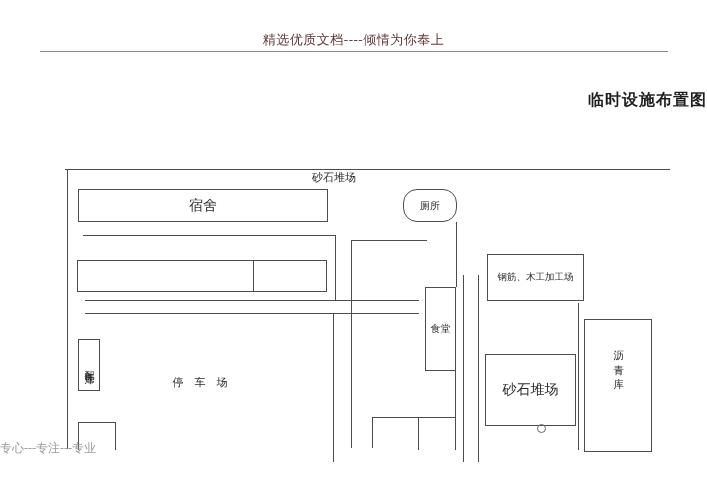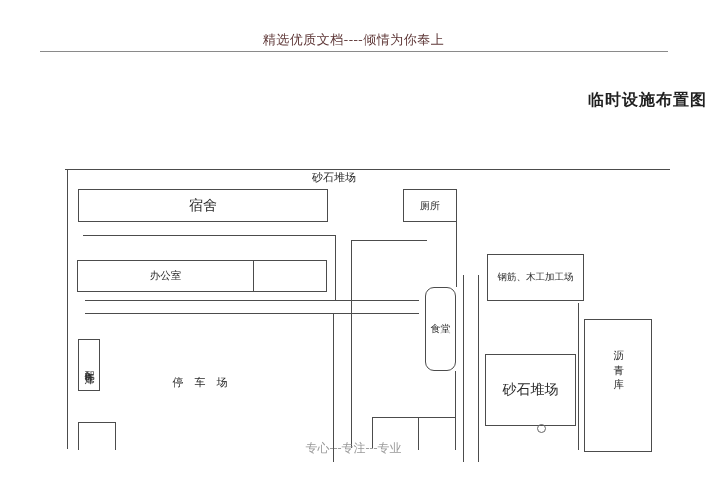--- a/index.html
+++ b/index.html
@@ -13,31 +13,31 @@
   .box{position:absolute;border:1px solid #4c4c4c;box-sizing:border-box;
        display:flex;align-items:center;justify-content:center;}
   .lbl{font-size:14px;color:#2b2b2b;white-space:nowrap;line-height:1;}
   .vtext{writing-mode:vertical-rl;text-orientation:upright;}
   
   .header-text{position:absolute;top:31px;left:0;right:0;text-align:center;
     font-size:13px;color:#5e3737;letter-spacing:0.5px;}
   .header-rule{position:absolute;top:51px;left:40px;width:628px;height:1px;background:#8a8a8a;}
   .page-title{position:absolute;top:90px;left:0;right:0;text-align:right;
     font-size:16px;font-weight:bold;color:#1f1f1f;letter-spacing:1px;}
-  .footer-text{position:absolute;top:440px;left:0;right:0;text-align:center;
+  .footer-text{position:absolute;top:440px;left:0;right:0;text-align:left;
     font-size:12px;color:#9a9a9a;}
   
   .b-dorm{left:78px;top:189px;width:250px;height:33px;}
-  .b-toilet{left:403px;top:189px;width:54px;height:33px;font-size:10px;}
+  .b-toilet{left:403px;top:189px;width:54px;height:33px;font-size:10px;border-radius:14px;}
   .b-office{left:77px;top:260px;width:250px;height:32px;padding:0;}
   .office-cell{position:absolute;top:0;height:100%;display:flex;align-items:center;justify-content:center;}
   .cell-office{left:0;width:175px;}
   .cell-meeting{left:175px;width:75px;}
   .office-divider{position:absolute;left:175px;top:0;width:1px;height:100%;background:#4c4c4c;}
-  .b-canteen{left:425px;top:287px;width:31px;height:84px;font-size:10px;border-radius:9px;}
+  .b-canteen{left:425px;top:287px;width:31px;height:84px;font-size:10px;}
   .b-rebar{left:487px;top:254px;width:97px;height:47px;font-size:9.5px;}
   .b-sand{left:485px;top:354px;width:91px;height:72px;}
   .b-asphalt{left:584px;top:319px;width:68px;height:133px;align-items:flex-start;
     justify-content:center;padding-top:22px;font-size:10.5px;letter-spacing:14px;}
   .b-parts{left:78px;top:339px;width:22px;height:52px;font-size:10px;letter-spacing:1px;}
   .b-smallleft{position:absolute;left:78px;top:422px;width:38px;height:28px;box-sizing:border-box;
     border:1px solid #4c4c4c;border-bottom:none;}
   .road-label{position:absolute;left:312px;top:172px;font-size:11px;}
   .parking-label{position:absolute;left:168px;top:377px;width:64px;text-align:center;font-size:11px;}
   .circle{position:absolute;left:537px;top:424px;width:9px;height:9px;border:1px solid #666;
@@ -63,23 +63,20 @@
     </div>
 
     <div class="box b-toilet">
       <span class="lbl" style="font-size:10px;">厕所</span>
     </div>
 
     <div class="hl" style="left:83px;top:235px;width:252px;"></div>
     <div class="vl" style="left:335px;top:235px;height:65px;"></div>
 
     <div class="box b-office">
-      <div class="office-cell cell-office">
-        <span class="lbl" style="font-size:10.5px;">办公室</span>
-      </div>
       <div class="office-divider"></div>
     </div>
 
     <div class="hl" style="left:85px;top:300px;width:334px;"></div>
     <div class="hl" style="left:85px;top:313px;width:334px;"></div>
 
     <div class="vl" style="left:333px;top:313px;height:149px;"></div>
     <div class="vl" style="left:351px;top:240px;height:208px;"></div>
     <div class="hl" style="left:351px;top:240px;width:76px;"></div>
 

